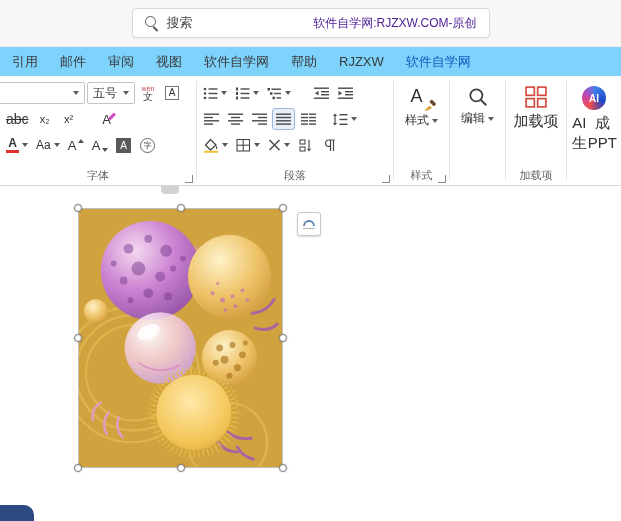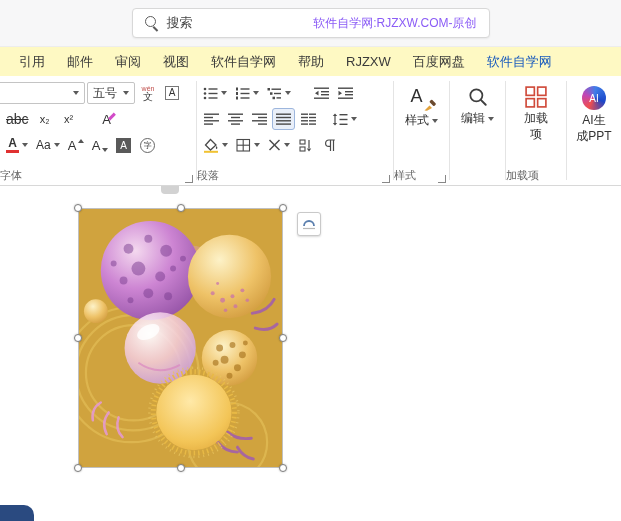--- a/index.html
+++ b/index.html
@@ -7,35 +7,35 @@
 body{font-family:"Liberation Sans","DejaVu Sans",sans-serif;background:#fff}
 .app{position:relative;width:621px;height:521px;background:#fff;overflow:hidden}
 
 
 .topbar{height:47px;background:#f7f7f8;border-bottom:1px solid #ededed;display:flex;align-items:center;justify-content:center}
 .searchbox{display:flex;align-items:center;gap:8px;width:358px;height:30px;background:#fff;border:1px solid #d8d8d8;border-radius:4px;padding:0 12px;box-shadow:0 1px 2px rgba(0,0,0,.06);cursor:text}
 .mag{position:relative;width:14px;height:14px;flex:0 0 auto}
 .mag::before{content:'';position:absolute;left:0;top:0;width:9px;height:9px;border:1.6px solid #5b5b5b;border-radius:50%}
 .mag::after{content:'';position:absolute;left:9.5px;top:9.5px;width:5.5px;height:1.7px;background:#5b5b5b;transform:rotate(45deg);transform-origin:0 0}
 .search-label{font-size:13px;color:#444}
-.watermark{margin-left:auto;font-size:12px;color:#8b5cf6;white-space:nowrap}
-
-
-.tabs{height:29px;display:flex;align-items:center;background:#fef9c3;padding-left:8px}
+.watermark{margin-left:auto;font-size:12px;color:#4c1d95;white-space:nowrap}
+
+
+.tabs{height:29px;display:flex;align-items:center;background:#7dd3fc;padding-left:1px}
 .tab{padding:0 11px;font-size:13px;color:#3a3a3a;line-height:29px;white-space:nowrap;cursor:pointer}
 .tab.active{color:#185abd}
 
 
 .ribbon{height:110px;background:#fff;border-bottom:1px solid #d8d8d8;display:flex;align-items:stretch}
 .vsep{width:1px;background:#e4e4e4;margin:5px 0;flex:0 0 auto}
 .group{position:relative;display:flex;flex-direction:column;padding:4px 3px 18px;flex:0 0 auto}
 .g-font{width:196px}.g-para{width:196px}.g-styles{width:55px}.g-edit{width:55px}.g-addins{width:60px}.g-ai{width:54px}
 .rows{display:flex;flex-direction:column;gap:0}
 .row{display:flex;align-items:center;gap:2px;height:26px}
-.gfoot{position:absolute;left:0;right:0;bottom:2px;text-align:left;font-size:11px;color:#666}
+.gfoot{position:absolute;left:0;right:0;bottom:2px;text-align:center;font-size:11px;color:#666}
 .launcher{position:absolute;right:3px;bottom:2px;width:8px;height:8px;border-right:1.5px solid #888;border-bottom:1.5px solid #888;cursor:pointer}
 
 button{font-family:inherit;background:none;border:none;padding:0;cursor:pointer}
 .sbtn{min-width:22px;height:22px;display:inline-flex;align-items:center;justify-content:center;border-radius:3px;font-size:12px;color:#333;padding:0 3px}
 .sbtn.active{background:#e9eff9;border:1px solid #9db6dd}
 .caret{width:0;height:0;border-left:3.5px solid transparent;border-right:3.5px solid transparent;border-top:4px solid #5a5a5a;display:inline-block;margin-left:3px;flex:0 0 auto}
 .combo{display:flex;align-items:center;height:22px;border:1px solid #c4c4c4;border-radius:2px;background:#fff;font-size:12px;color:#333;padding:0 5px;gap:4px}
 .combo .caret{margin-left:auto}
 .font-name{width:118px;margin-left:-36px}
 .font-size{width:48px}
@@ -56,25 +56,25 @@
 .tri-up{position:absolute;right:0;top:0;width:0;height:0;border-left:3px solid transparent;border-right:3px solid transparent;border-bottom:4.5px solid #555}
 .tri-dn{position:absolute;right:0;bottom:0;width:0;height:0;border-left:3px solid transparent;border-right:3px solid transparent;border-top:4.5px solid #555}
 .shade{width:15px;height:15px;background:#595959;color:#fff;font-size:10px;display:flex;align-items:center;justify-content:center}
 .encl{width:15px;height:15px;border:1px solid #666;border-radius:50%;font-size:8px;display:flex;align-items:center;justify-content:center;color:#333}
 .gap14{margin-left:14px}
 .gap8{margin-left:8px}
 
 
 .bigbtn{width:100%;display:flex;flex-direction:column;align-items:center;gap:3px;padding:6px 1px 2px;border-radius:3px;color:#333}
 .biglabel{display:flex;align-items:center;font-size:12px;line-height:1.25;color:#333}
-.two-line{display:flex;flex-direction:column;align-items:center;font-size:12px;line-height:1.3;color:#333}
+.two-line{display:flex;flex-direction:row;align-items:center;font-size:15px;line-height:1.3;color:#333}
 .styles-ic{position:relative;width:28px;height:24px}
 .styles-ic .g{position:absolute;left:3px;top:0;font-size:18px;color:#2e2e2e}
 .styles-ic svg{position:absolute;right:-2px;bottom:-1px}
-.ai-logo{width:24px;height:24px;border-radius:50%;display:flex;align-items:center;justify-content:center;color:#fff;font-size:10px;font-weight:normal;background:#2a6ae0;background:conic-gradient(from 210deg,#ef4e4e,#c145b5 80deg,#3f7de8 160deg,#1b46c8 260deg,#ef4e4e 360deg)}
+.ai-logo{width:24px;height:24px;border-radius:50%;display:flex;align-items:center;justify-content:center;color:#fff;font-size:10px;font-weight:bold;background:#2a6ae0;background:conic-gradient(from 210deg,#ef4e4e,#c145b5 80deg,#3f7de8 160deg,#1b46c8 260deg,#ef4e4e 360deg)}
 
 
 .doc{position:relative;height:335px;background:#fff;cursor:text}
 .ruler-marker{position:absolute;left:161px;top:0;width:18px;height:8px;background:#d2d2d2;border-radius:0 0 4px 4px}
 .image-wrap{position:absolute;left:78px;top:22px;width:205px;height:260px;border:1px solid #c0c0c0}
 .image-wrap svg.artwork{display:block;width:100%;height:100%}
 .handle{position:absolute;width:8px;height:8px;background:#fff;border:1px solid #7e7e7e;border-radius:50%;box-shadow:0 0 2px rgba(0,0,0,.25);cursor:grab}
 .h-nw{left:-5px;top:-5px}.h-n{left:calc(50% - 4px);top:-5px}.h-ne{right:-5px;top:-5px}
 .h-w{left:-5px;top:calc(50% - 4px)}.h-e{right:-5px;top:calc(50% - 4px)}
 .h-sw{left:-5px;bottom:-5px}.h-s{left:calc(50% - 4px);bottom:-5px}.h-se{right:-5px;bottom:-5px}
@@ -96,21 +96,20 @@
   </div>
 
   <div class="tabs">
     <div class="tab">引用</div>
     <div class="tab">邮件</div>
     <div class="tab">审阅</div>
     <div class="tab">视图</div>
     <div class="tab">软件自学网</div>
     <div class="tab">帮助</div>
     <div class="tab">RJZXW</div>
-    <div class="tab">百度网盘</div>
     <div class="tab active">软件自学网</div>
   </div>
 
   <div class="ribbon">
 
     <div class="group g-font">
       <div class="rows">
         <div class="row">
           <div class="combo font-name">
             <span></span>

